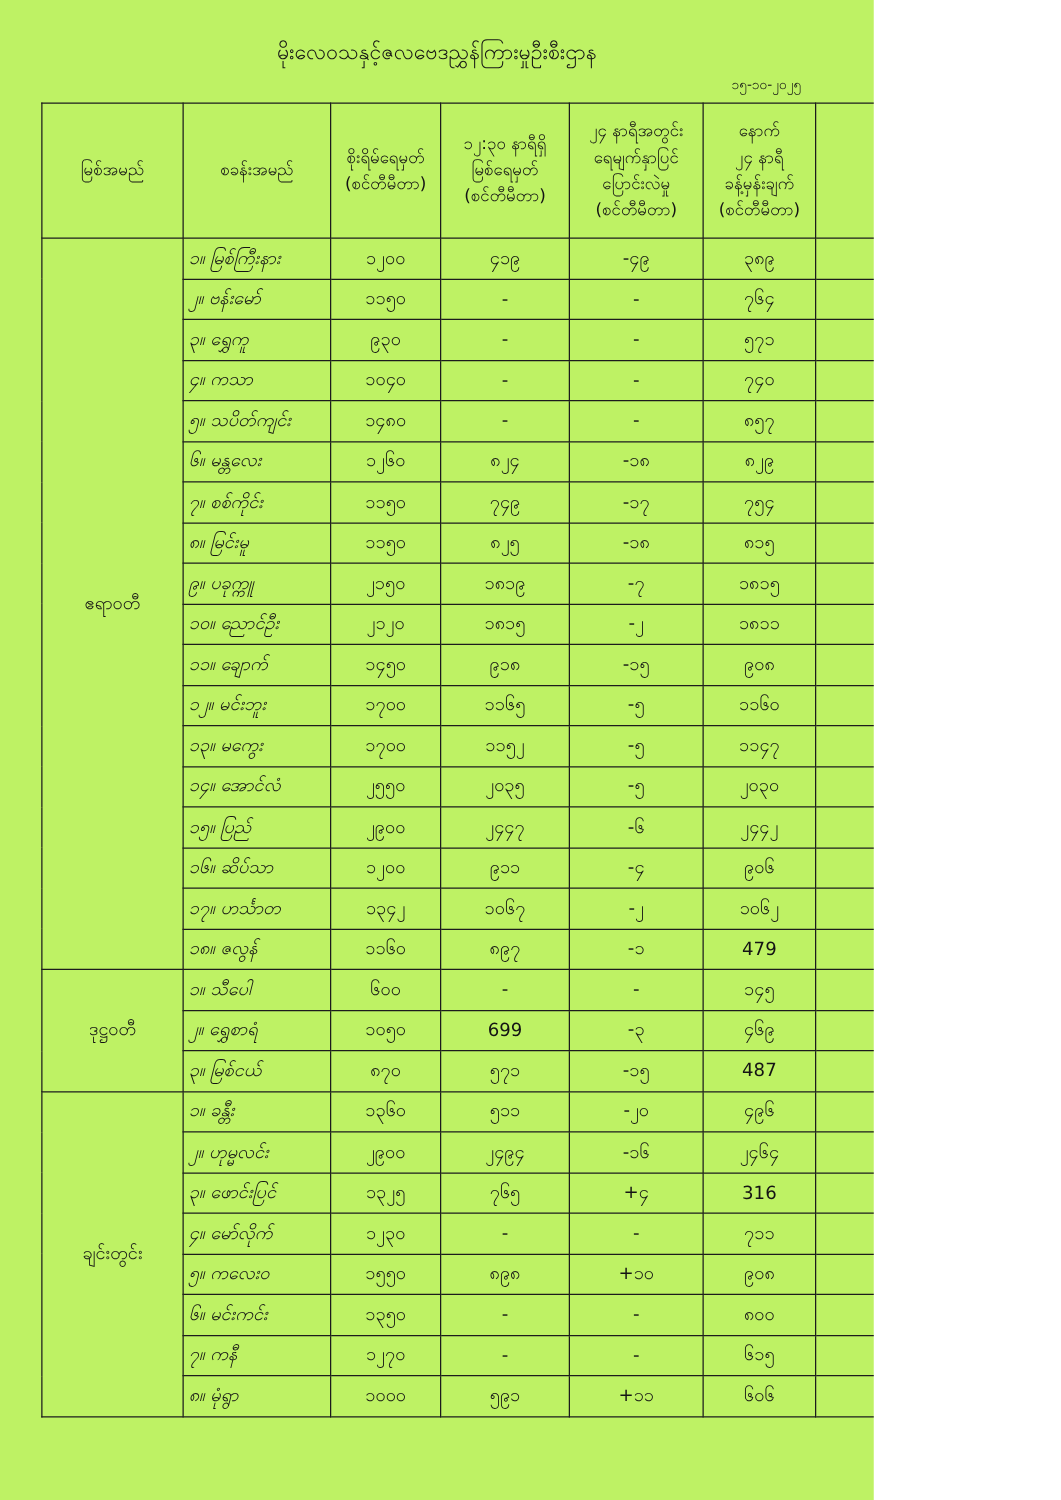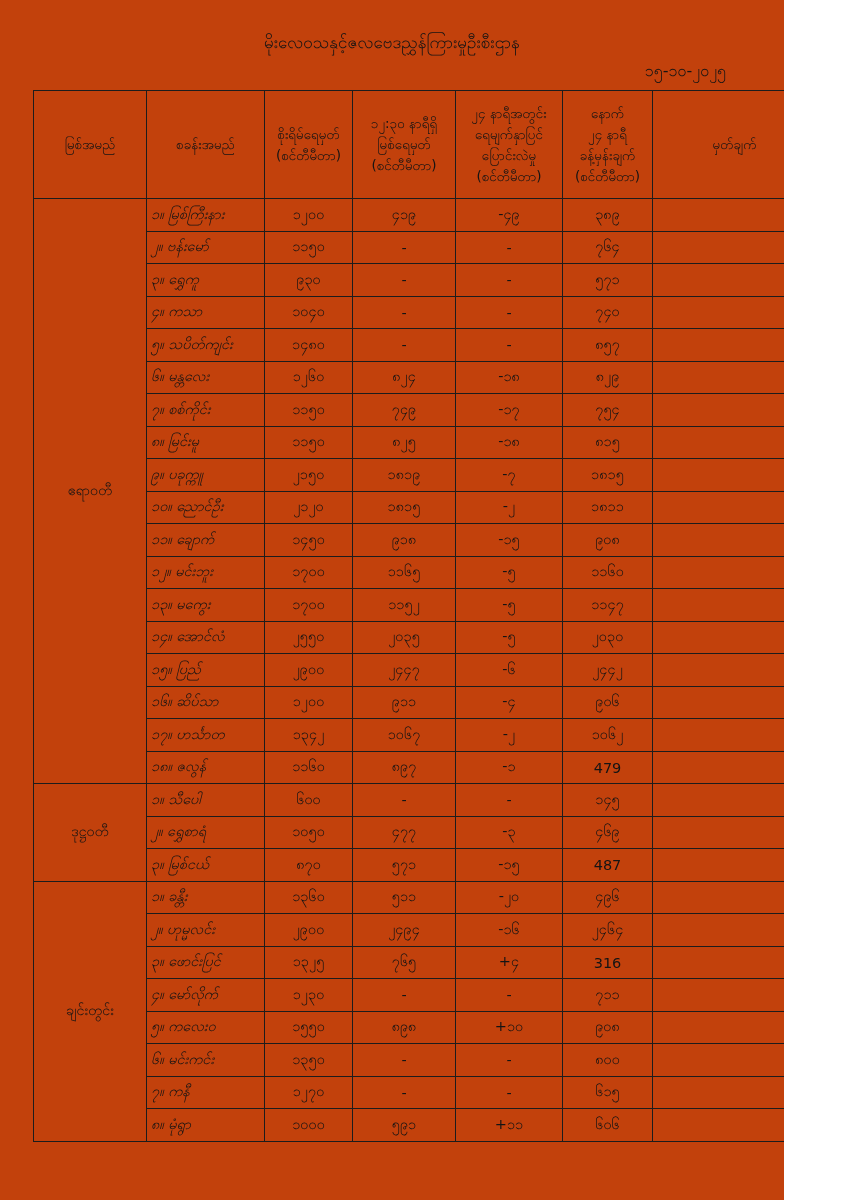--- a/index.html
+++ b/index.html
@@ -3,38 +3,38 @@
 <meta charset="utf-8">
 <style>
   * { margin: 0; padding: 0; box-sizing: border-box; }
   html, body { background: #ffffff; }
   body {
     font-family: "DejaVu Sans", "Liberation Sans", sans-serif;
     color: #111111;
   }
   .page {
     position: relative;
-    width: 784px;
+    width: 699px;
     height: 1200px;
-    background: #c2410c;
+    background: #bef264;
     overflow: hidden;
   }
   .doc-header {
     padding-top: 26px;
     text-align: center;
   }
   .title-line {
     font-size: 17px;
     line-height: 1.9;
     color: #141414;
   }
   .date-line {
     text-align: right;
     padding-right: 58px;
-    font-size: 16px;
+    font-size: 11px;
     margin-top: 2px;
     color: #141414;
   }
   table.forecast {
     border-collapse: collapse;
     table-layout: fixed;
     margin: 6px 0 0 33px;
     width: 783px;
   }
   table.forecast th, table.forecast td {
@@ -252,21 +252,21 @@
           <td class="cell-station">၁။ သီပေါ</td>
           <td class="cell-num">၆၀၀</td>
           <td class="cell-num">-</td>
           <td class="cell-num">-</td>
           <td class="cell-num">၁၄၅</td>
           <td class="remark-cell"></td>
         </tr>
         <tr>
           <td class="cell-station">၂။ ရွှေစာရံ</td>
           <td class="cell-num">၁၀၅၀</td>
-          <td class="cell-num">၄၇၇</td>
+          <td class="cell-num">699</td>
           <td class="cell-num">-၃</td>
           <td class="cell-num">၄၆၉</td>
           <td class="remark-cell"></td>
         </tr>
         <tr>
           <td class="cell-station">၃။ မြစ်ငယ်</td>
           <td class="cell-num">၈၇၀</td>
           <td class="cell-num">၅၇၁</td>
           <td class="cell-num">-၁၅</td>
           <td class="cell-num">487</td>

